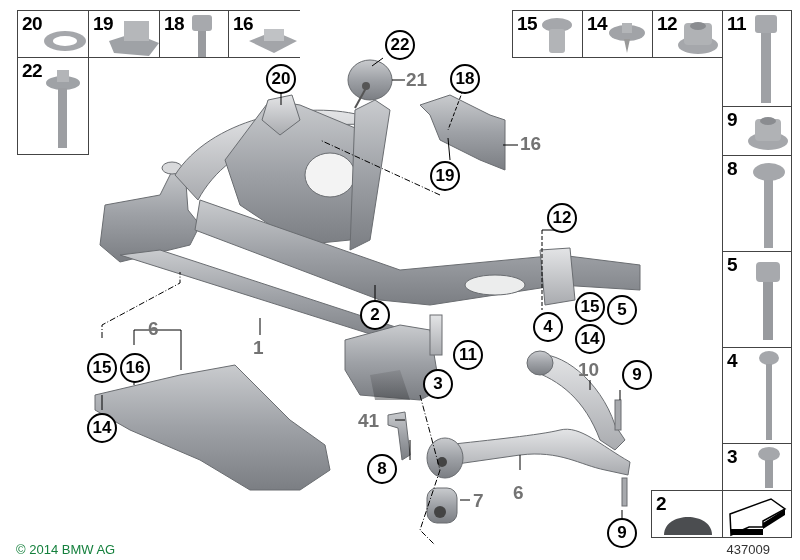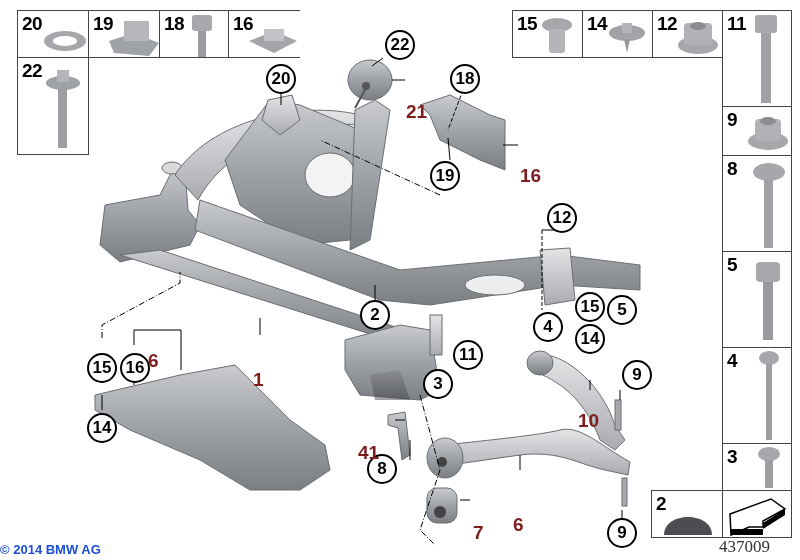--- a/index.html
+++ b/index.html
@@ -1,23 +1,23 @@
 <!DOCTYPE html>
 <html><head>
 <meta charset="utf-8">
 <style>
   html, body { margin:0; padding:0; background:#ffffff; }
   body { width:800px; height:560px; position:relative; overflow:hidden; font-family:"Liberation Sans", sans-serif; }
   .cell { position:absolute; border:1px solid #444; box-sizing:border-box; background:#fff; }
   .cell .num { position:absolute; left:4px; top:2px; font-weight:bold; font-size:19px; color:#000; letter-spacing:-0.5px; }
   .cell svg { position:absolute; left:0; top:0; }
   .callout { position:absolute; width:30px; height:30px; border:2px solid #000; border-radius:50%; box-sizing:border-box; background:#fff; display:flex; align-items:center; justify-content:center; font-weight:bold; font-size:17px; color:#000; }
-  .label { position:absolute; font-weight:bold; font-size:19px; color:#7f1d1d;margin-top:32px; }
-  .footer-left { position:absolute; left:0; bottom:3px; font-size:13px; color:#1d4ed8;font-weight:bold; }
-  .footer-right { position:absolute; right:30px; bottom:3px; font-size:17px; color:#333;font-family:Liberation Serif, serif; }
+  .label { position:absolute; font-weight:bold; font-size:19px; color:#737373; }
+  .footer-left { position:absolute; left:16px; bottom:3px; font-size:13px; color:#15803d; }
+  .footer-right { position:absolute; right:30px; bottom:3px; font-size:13px; color:#333; }
   #diagram { position:absolute; left:0; top:0; }
 </style>
 </head>
 <body>
 
 <svg id="diagram" width="800" height="560" viewBox="0 0 800 560" xmlns="http://www.w3.org/2000/svg">
   <defs>
     <linearGradient id="metal" x1="0" y1="0" x2="0" y2="1">
       <stop offset="0" stop-color="#c9cbce"></stop>
       <stop offset="0.5" stop-color="#9ea1a6"></stop>
@@ -247,19 +247,19 @@
 <div class="callout" style="left:120px;top:353px;">16</div>
 <div class="callout" style="left:87px;top:413px;">14</div>
 <div class="callout" style="left:367px;top:454px;">8</div>
 <div class="callout" style="left:622px;top:360px;">9</div>
 <div class="callout" style="left:607px;top:518px;">9</div>
 
 <span class="label" style="left:406px;top:69px;">21</span>
 <span class="label" style="left:520px;top:133px;">16</span>
 <span class="label" style="left:148px;top:318px;">6</span>
 <span class="label" style="left:253px;top:337px;">1</span>
-<span class="label" style="left:578px;top:378px;">10</span>
+<span class="label" style="left:578px;top:359px;">10</span>
 <span class="label" style="left:358px;top:410px;">41</span>
 <span class="label" style="left:513px;top:482px;">6</span>
 <span class="label" style="left:473px;top:490px;">7</span>
 
 <span class="footer-left">© 2014 BMW AG</span>
 <span class="footer-right">437009</span>
 
 </body></html>

